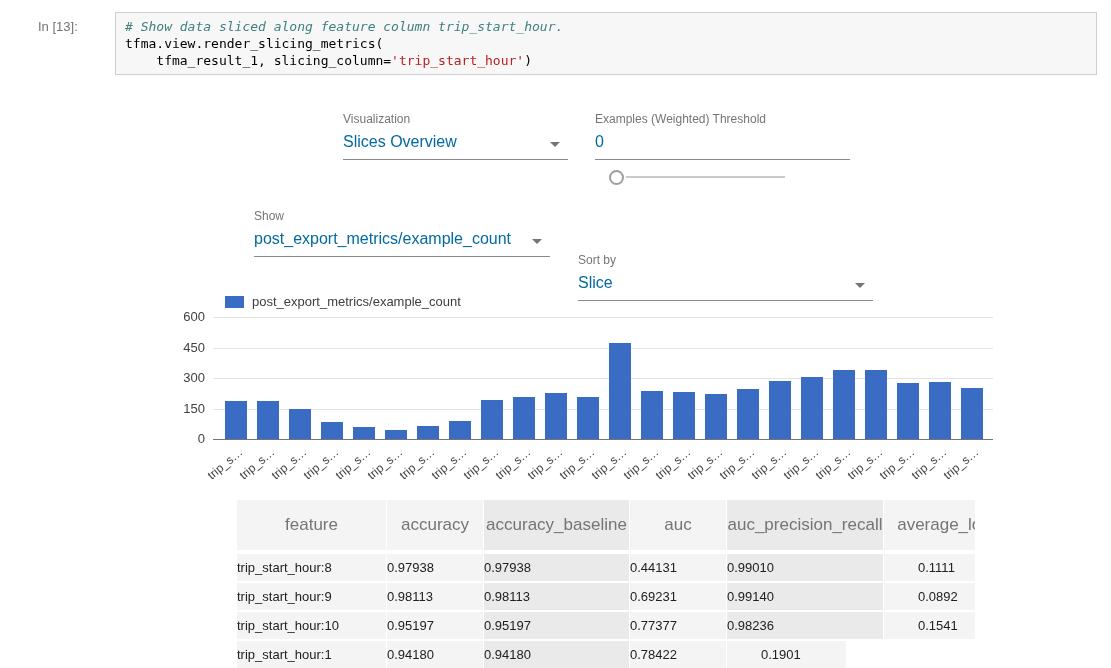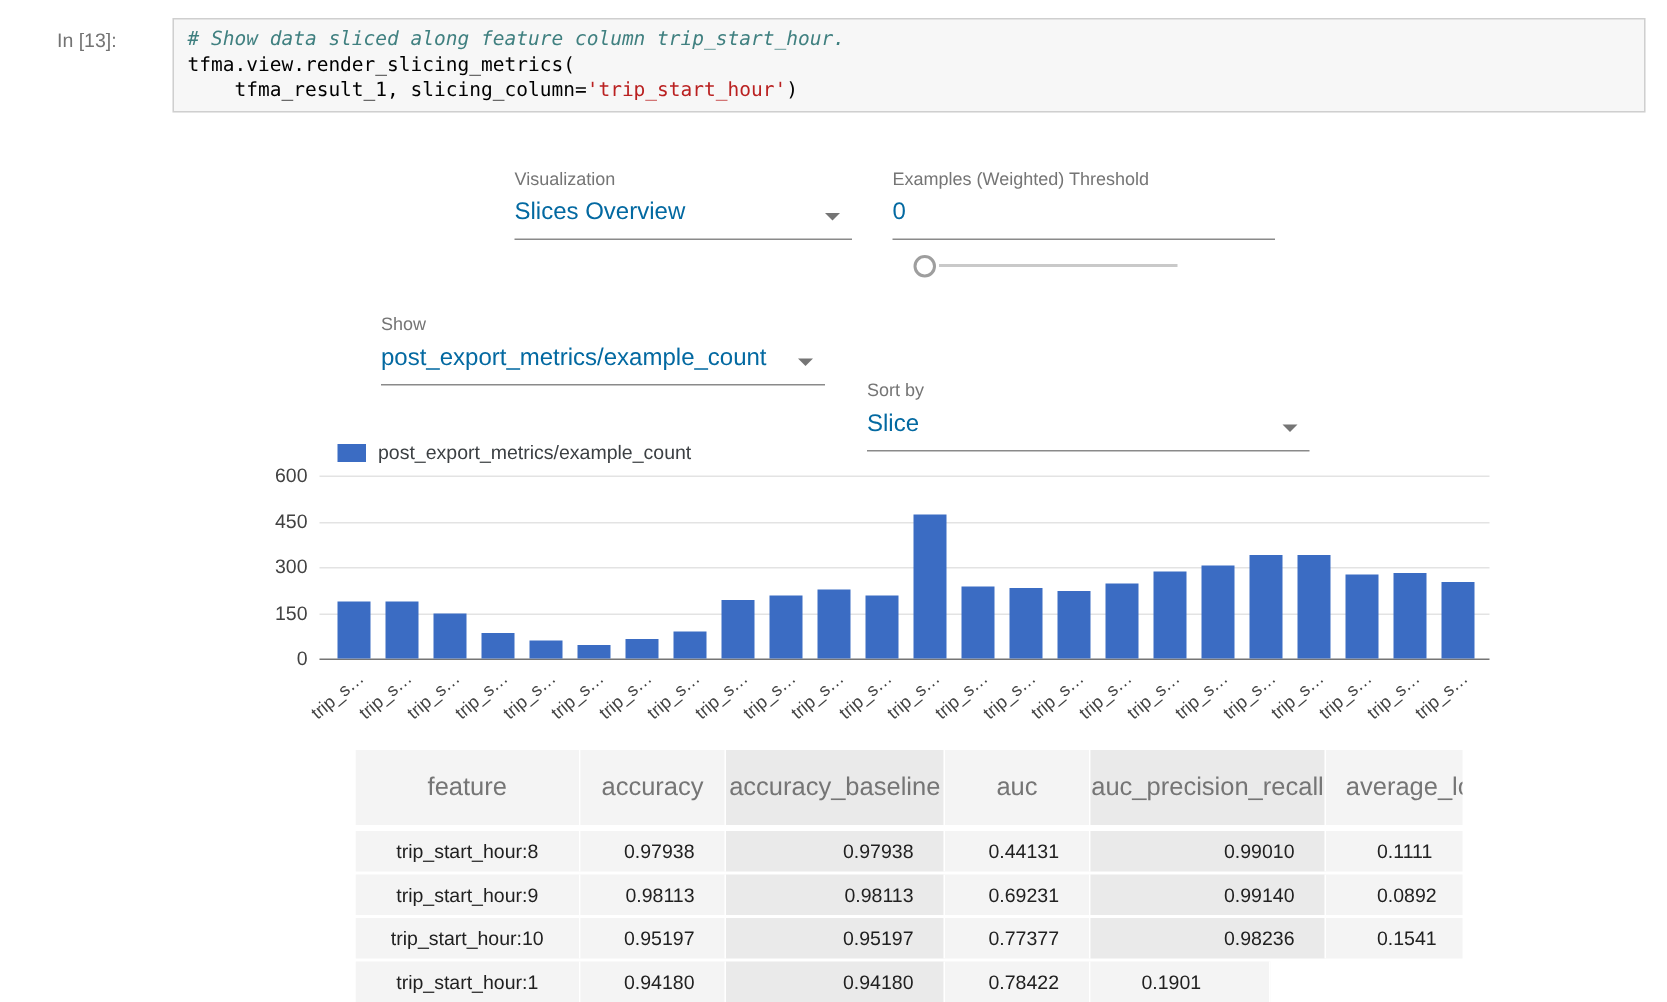--- a/index.html
+++ b/index.html
@@ -35,22 +35,22 @@
   .xlabel { position:absolute; top:128px; white-space:nowrap; transform:rotate(-40deg); transform-origin:100% 0; font-size:12px; color:#424242; }
 
   
   .table { position:absolute; left:237px; top:500px; width:738px; overflow:hidden; }
   .thead, .tr { display:flex; }
   .thead { margin-bottom:4px; }
   .tr { margin-bottom:2px; }
   .th { height:50px; line-height:50px; text-align:center; font-size:17px; color:#757575; background:#f4f4f4; flex:none; border-right:1px solid #fff; }
   .td { height:27px; line-height:27px; font-size:13px; color:#212121; background:#f4f4f4; flex:none; border-right:1px solid #fff; }
   .th.alt, .td.alt { background:#eaeaea; }
-  .td.feat { text-align:center; }
-  .td.num { text-align:right; padding-right:20px; }
+  .td.feat { text-align:left; }
+  .td.num { padding-right:20px; }
   .td.numlast { text-align:left; padding-left:34px; }
 </style>
 </head>
 <body>
 
 <div class="prompt">In [13]:</div>
 <div class="codebox">
   <div class="cl"><span class="com"># Show data sliced along feature column trip_start_hour.</span></div>
   <div class="cl"><span>tfma.view.render_slicing_metrics(</span></div>
   <div class="cl"><span>    tfma_result_1, slicing_column=</span><span class="str">'trip_start_hour'</span><span>)</span></div>

